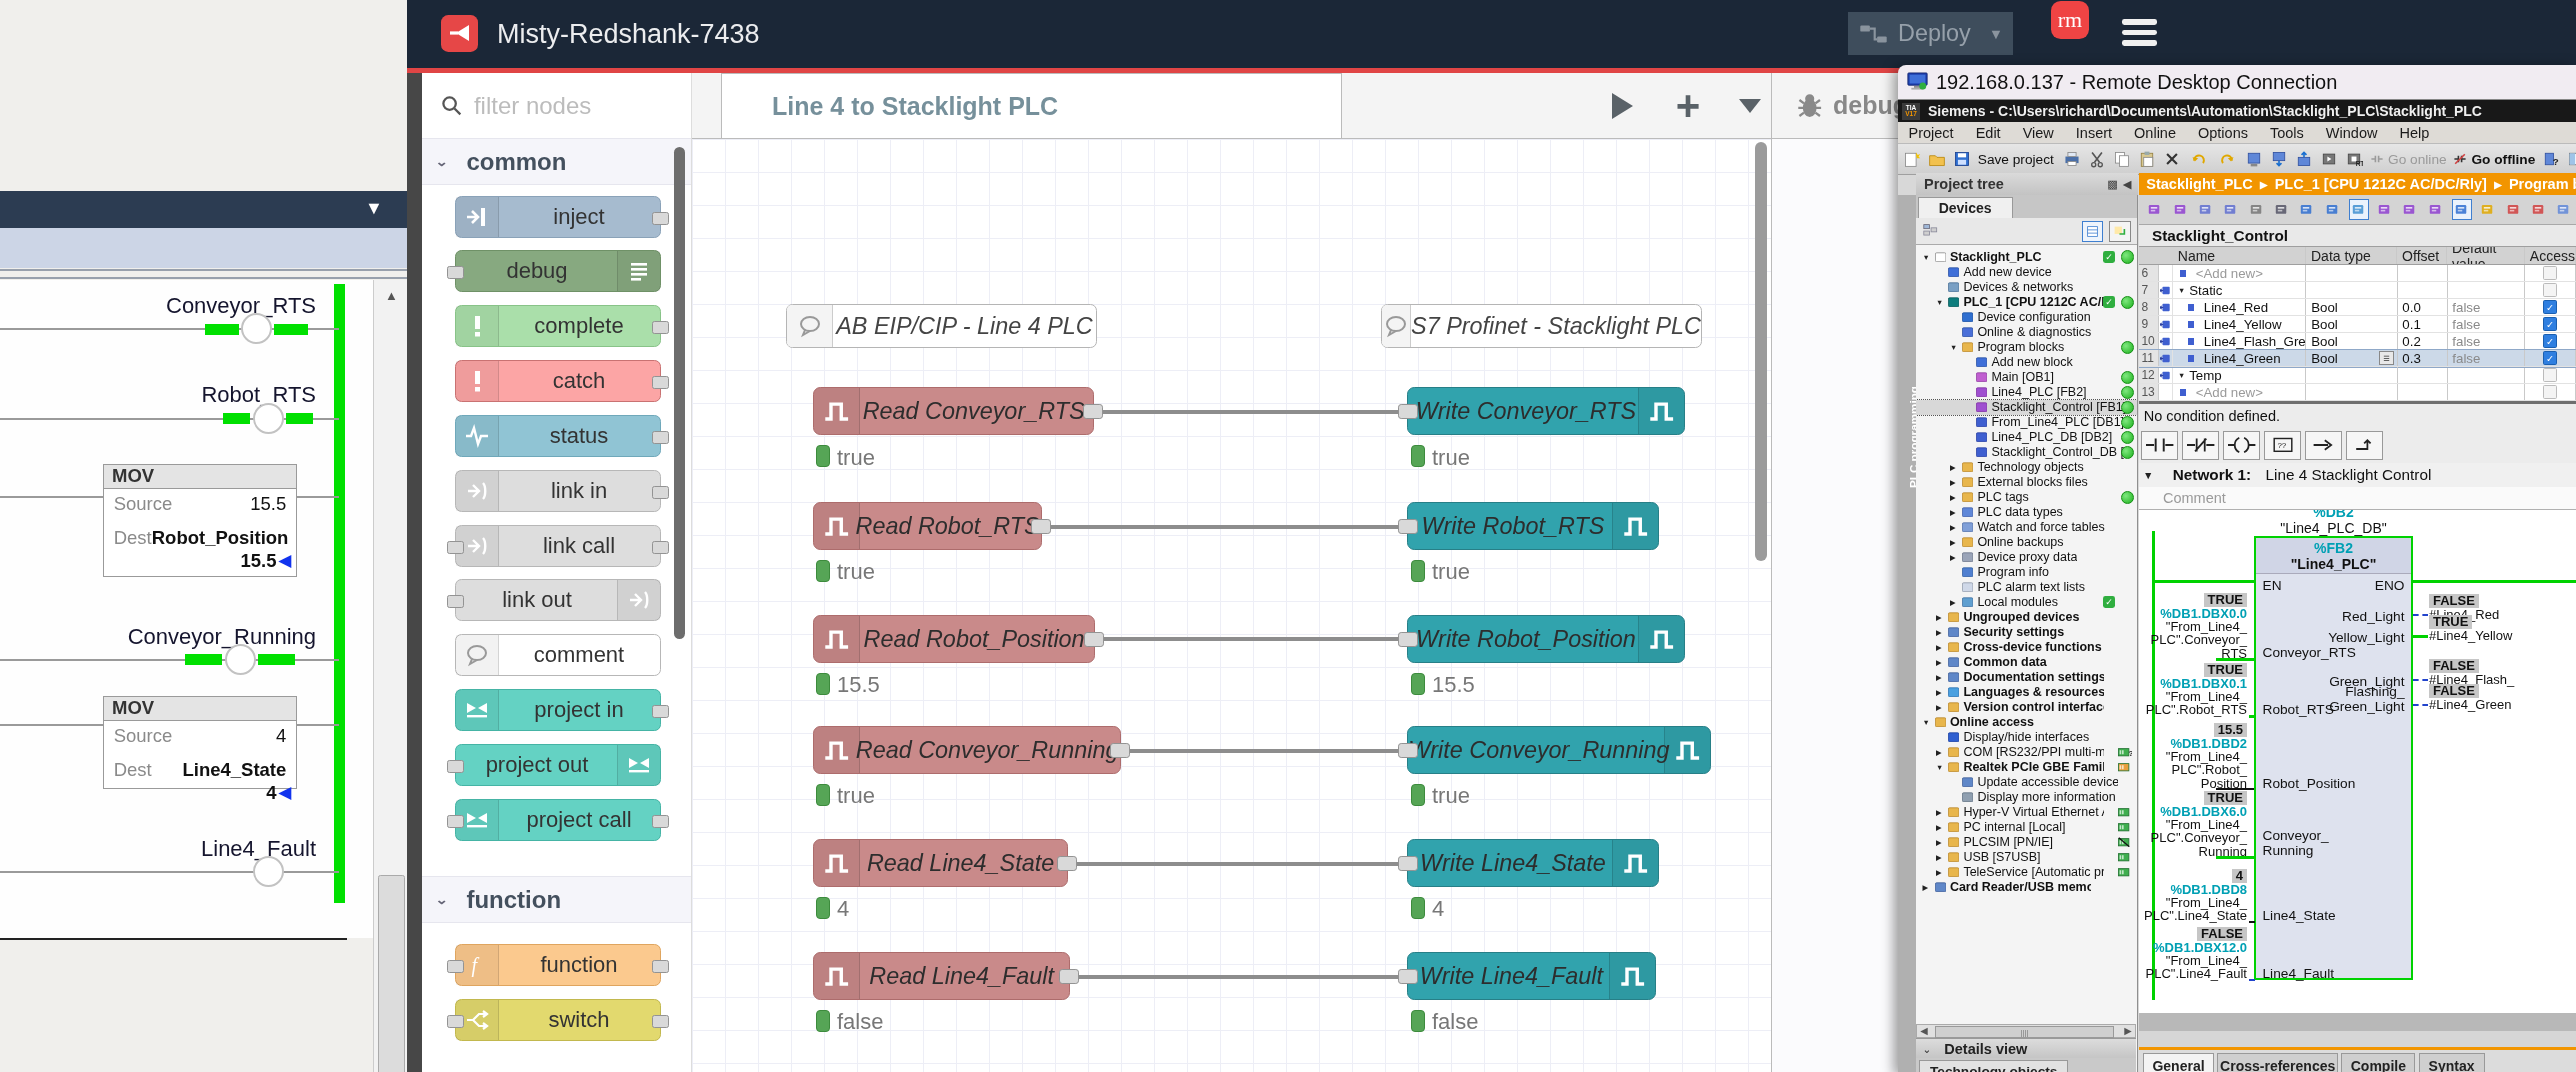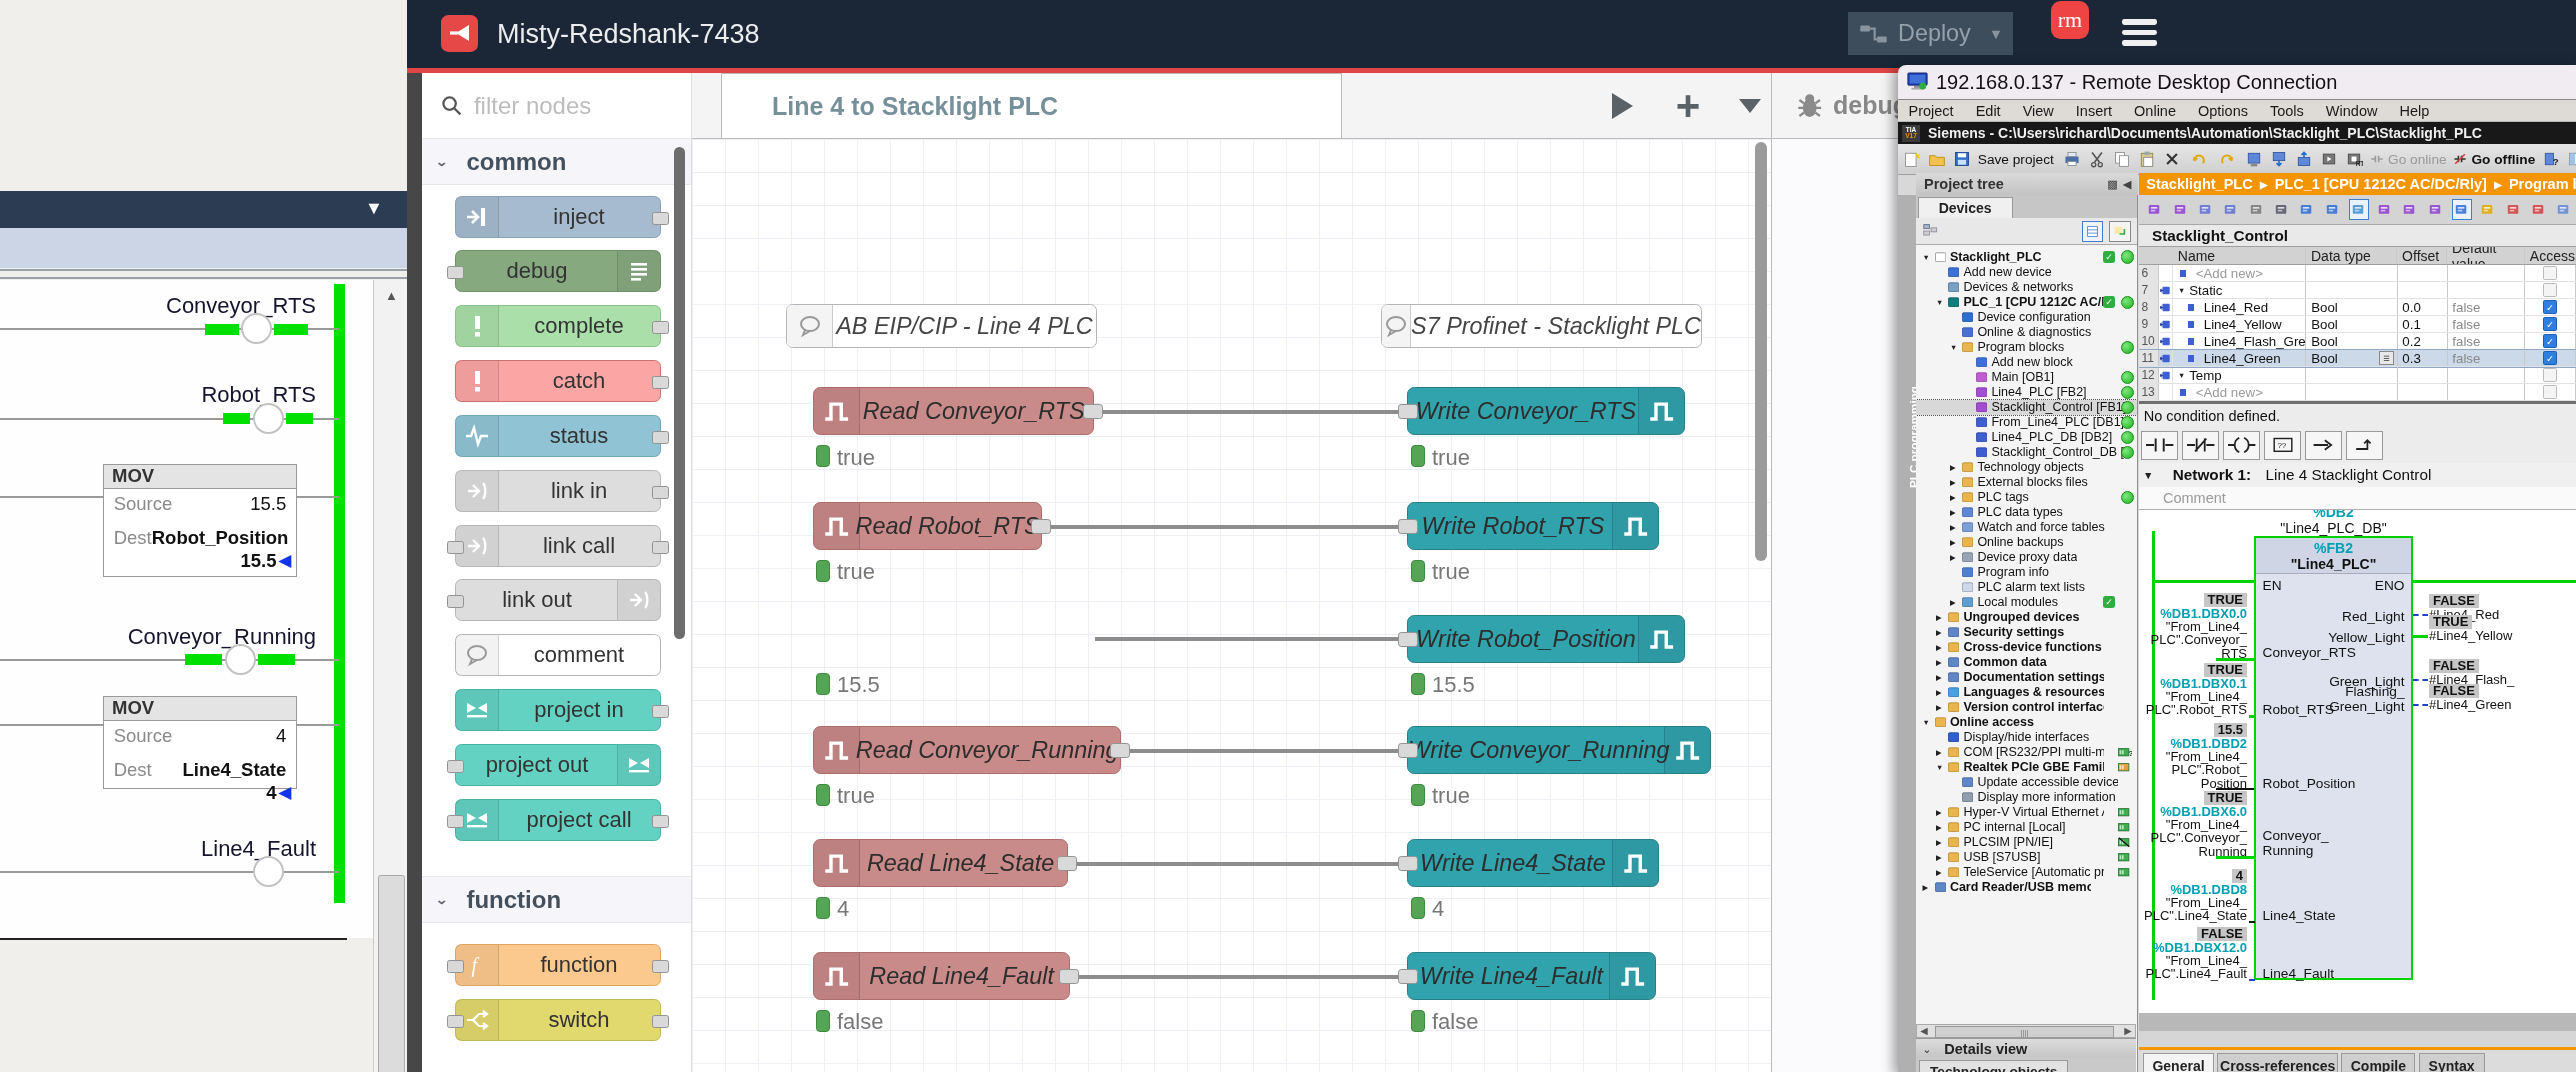--- a/index.html
+++ b/index.html
@@ -373,20 +373,29 @@
           </svg>
         </span>
         <span class="lbl" style="left: 4.8px; right: 45px;">Write Robot_RTS</span>
         <span class="port" style="left: -9.7px;"></span>
       </div>
       <div style="position: absolute; left: 124px; top: 421px; width: 13.7px; height: 22px; background: rgb(86, 165, 86); border: 1.6px solid rgb(61, 139, 61); border-radius: 4px; box-sizing: border-box;"></div>
       <div style="position: absolute; left: 145px; top: 420px; font-size: 22px; color: rgb(119, 119, 119);">true</div>
       <div style="position: absolute; left: 719px; top: 421px; width: 13.7px; height: 22px; background: rgb(86, 165, 86); border: 1.6px solid rgb(61, 139, 61); border-radius: 4px; box-sizing: border-box;"></div>
       <div style="position: absolute; left: 740px; top: 420px; font-size: 22px; color: rgb(119, 119, 119);">true</div>
       <div style="position: absolute; left: 403px; top: 498px; width: 312px; height: 4px; background: rgb(141, 141, 141);"></div>
+      <div class="nr-node" style="left: 121px; top: 476px; width: 282px; background: rgb(201, 138, 138); border-color: rgb(173, 108, 108);">
+        <span class="iconzone" style="left: 0px; border-right: 0.8px solid rgba(0, 0, 0, 0.15); border-radius: 5.6px 0px 0px 5.6px;">
+          <svg width="27.4" height="26" viewBox="0 0 24 22">
+            <path d="M2 18 h5 V5 h9 v13 h6" stroke="#fff" stroke-width="3" fill="none"></path>
+          </svg>
+        </span>
+        <span class="lbl" style="left: 45px; right: 4.8px;">Read Robot_Position</span>
+        <span class="port" style="right: -9.7px;"></span>
+      </div>
       <div class="nr-node" style="left: 715px; top: 476px; width: 278px; background: rgb(49, 163, 173); border-color: rgb(39, 127, 135);">
         <span class="iconzone" style="right: 0px; border-left: 0.8px solid rgba(0, 0, 0, 0.15); border-radius: 0px 5.6px 5.6px 0px;">
           <svg width="27.4" height="26" viewBox="0 0 24 22">
             <path d="M2 18 h5 V5 h9 v13 h6" stroke="#fff" stroke-width="3" fill="none"></path>
           </svg>
         </span>
         <span class="lbl" style="left: 4.8px; right: 45px;">Write Robot_Position</span>
         <span class="port" style="left: -9.7px;"></span>
       </div>
       <div style="position: absolute; left: 124px; top: 534px; width: 13.7px; height: 22px; background: rgb(86, 165, 86); border: 1.6px solid rgb(61, 139, 61); border-radius: 4px; box-sizing: border-box;"></div>
@@ -488,35 +497,35 @@
             <rect x="3" y="3" width="18" height="10" fill="#3f6fd8"></rect>
             <rect x="8" y="16" width="8" height="2" fill="#888"></rect>
             <rect x="5" y="18" width="14" height="2" fill="#aaa"></rect>
             <circle cx="18" cy="16" r="4" fill="#2fae3f"></circle>
           </svg>
       </span>
       <span style="margin-left:8px;font-size:20px;color:#111;">192.168.0.137 - Remote Desktop Connection</span>
     </div>
 
     <div class="abs" id="tia" style="left:0;top:34px;width:678px;height:974px;background:#d8d8d8;border-top:0.8px solid #888;">
+      <div style="height:22px;background:#181818;display:flex;align-items:center;">
+        <span style="margin-left:4px;width:18px;height:17px;background:#3a3a3a;color:#fff;font-size:6.5px;font-weight:bold;display:flex;flex-direction:column;align-items:center;justify-content:center;line-height:6.5px;">TIA<span style="color:#f29500;">V17</span></span>
+        <span style="margin-left:8px;color:#f0f0f0;font-size:14px;font-weight:bold;white-space:nowrap;">Siemens  -  C:\Users\richard\Documents\Automation\Stacklight_PLC\Stacklight_PLC</span>
+      </div>
       <div id="tia-menubar" style="height:21px;background:#dedbd6;display:flex;align-items:center;gap:22px;padding-left:10.5px;font-size:14.5px;color:#1a1a1a;border-bottom:0.8px solid #bbb;">
           <span>Project</span>
           <span>Edit</span>
           <span>View</span>
           <span>Insert</span>
           <span>Online</span>
           <span>Options</span>
           <span>Tools</span>
           <span>Window</span>
           <span>Help</span>
         </div>
-      <div style="height:22px;background:#181818;display:flex;align-items:center;">
-        <span style="margin-left:4px;width:18px;height:17px;background:#3a3a3a;color:#fff;font-size:6.5px;font-weight:bold;display:flex;flex-direction:column;align-items:center;justify-content:center;line-height:6.5px;">TIA<span style="color:#f29500;">V17</span></span>
-        <span style="margin-left:8px;color:#f0f0f0;font-size:14px;font-weight:bold;white-space:nowrap;">Siemens  -  C:\Users\richard\Documents\Automation\Stacklight_PLC\Stacklight_PLC</span>
-      </div>
       <div id="tia-toolbar" style="height:30px;background:linear-gradient(#e6e6e6,#cfcfcf);border-bottom:0.8px solid #9f9f9f;display:flex;align-items:center;padding-left:4.8px;gap:5.6px;overflow:hidden;">
           <span style="width: 19.4px; height: 21px; display: inline-flex; align-items: center; justify-content: center; flex: 0 0 auto;">
             <svg width="18" height="18" viewBox="0 0 22 22">
               <rect x="3" y="4" width="13" height="16" fill="#fff" stroke="#888"></rect>
               <path d="M16 3 l2 3 3-1 -2 3 2 2 -4 0 -1-4z" fill="#f2c200"></path>
             </svg>
           </span>
           <span style="width: 19.4px; height: 21px; display: inline-flex; align-items: center; justify-content: center; flex: 0 0 auto;">
             <svg width="18" height="18" viewBox="0 0 22 22">
               <path d="M2 7 h7 l2 2 h9 v10 h-18z" fill="#f2c14e" stroke="#b8860b"></path>

